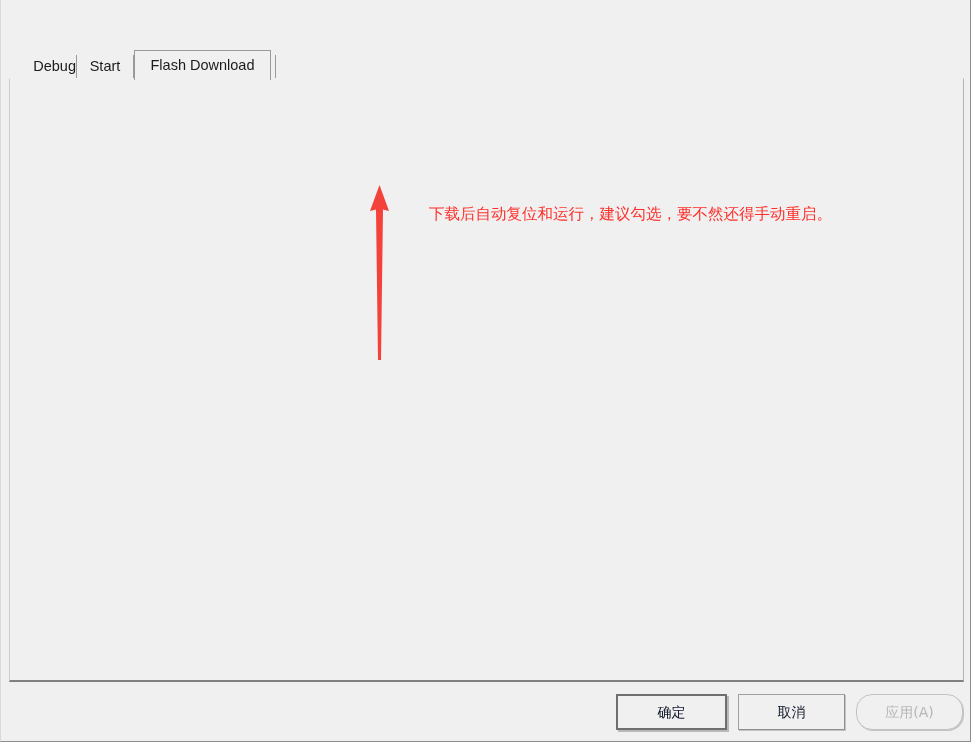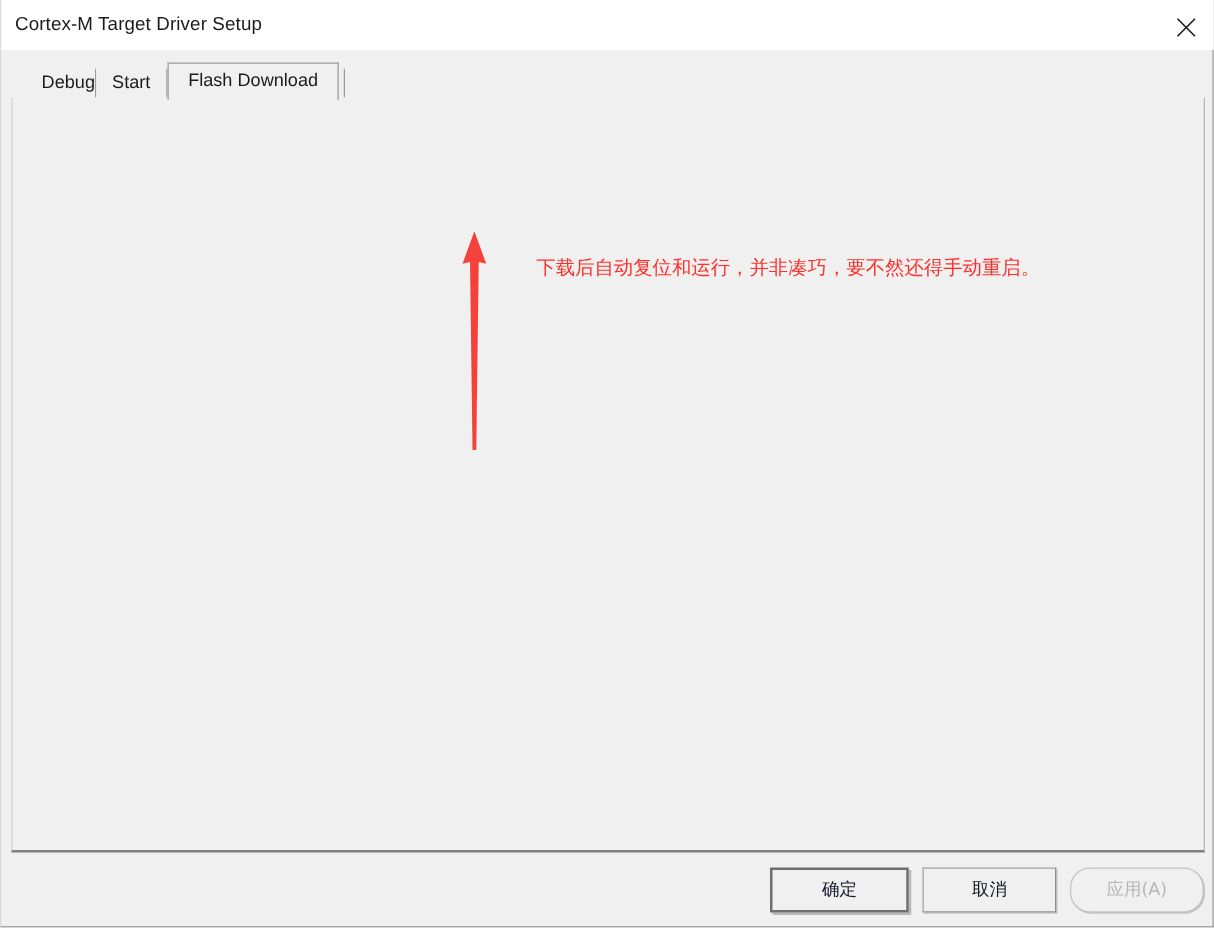--- a/index.html
+++ b/index.html
@@ -302,29 +302,20 @@
     white-space: nowrap;
     z-index: 10;
     pointer-events: none;
   }
 </style>
 </head>
 <body>
 
 <div id="screen">
 
-  <div id="titlebar">
-    <div id="titletext">Cortex-M Target Driver Setup</div>
-    <div id="closebtn">
-      <svg width="16" height="16" viewBox="0 0 16 16">
-        <line x1="1" y1="1" x2="15" y2="15" stroke="#1b1b1b" stroke-width="1.3"></line>
-        <line x1="15" y1="1" x2="1" y2="15" stroke="#1b1b1b" stroke-width="1.3"></line>
-      </svg>
-    </div>
-  </div>
 
   <div id="tabstrip">
     <div class="tab" id="tab0">Debug</div>
     <div class="tab" id="tab1">Start</div>
     <div class="tab active" id="tab2">Flash Download</div>
     <div id="tabfiller"></div>
   </div>
 
   <div id="tabpage"></div>
 
@@ -405,16 +396,16 @@
   <div class="btn" id="btn-add">Add</div>
   <div class="btn" id="btn-remove">Remove</div>
 
   <div class="btn default cjk" id="btn-ok">确定</div>
   <div class="btn cjk" id="btn-cancel">取消</div>
   <div class="btn cjk disabled" id="btn-apply">应用(A)</div>
 
   <svg id="arrow" width="40" height="175" viewBox="0 0 40 175">
     <polygon points="18.5,0 28,26 22,24.5 20,175 17,175 15,24.5 9,26" fill="#f4423a"></polygon>
   </svg>
-  <div id="annot">下载后自动复位和运行，并非凑巧，要不然还得手动重启。</div>
+  <div id="annot">下载后自动复位和运行，建议勾选，要不然还得手动重启。</div>
 
 
 </div>
 
 </body></html>

